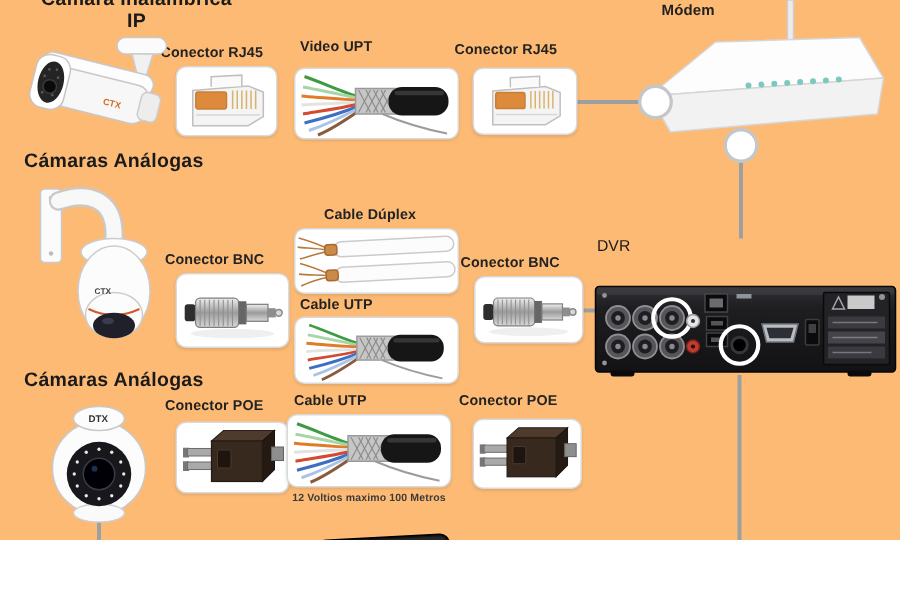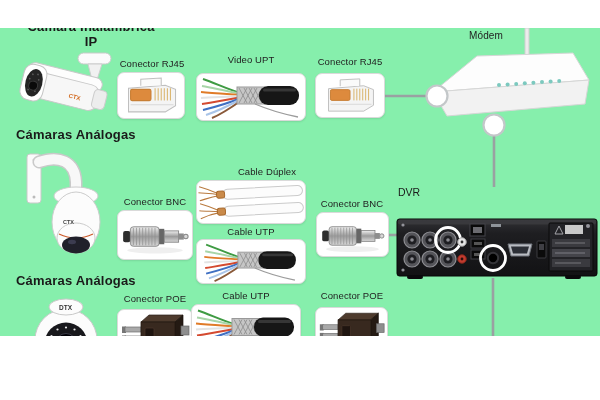--- a/index.html
+++ b/index.html
@@ -1,31 +1,30 @@
 <!DOCTYPE html>
 <html><head>
 <meta charset="utf-8">
 <style>
   html,body{margin:0;padding:0;background:#fff;}
   .canvas{
-    position:relative;width:600px;height:308px;background:#86efac;
+    position:relative;width:600px;height:360px;background:#fdba74;
     overflow:hidden;font-family:"Liberation Sans","DejaVu Sans",sans-serif;
     color:#1c1c1c;
-    margin-top:28px;
   }
   .layer{position:absolute;left:0;top:0;}
   .abs{position:absolute;}
   .heading{
     position:absolute;font-weight:bold;font-size:13px;line-height:14.5px;
     color:#1a1a1a;letter-spacing:0.2px;
   }
   .heading.center{text-align:center;}
   .lbl{
-    position:absolute;font-weight:normal;font-size:9.5px;line-height:10px;
-    color:#222;text-align:center;letter-spacing:0.1px;
+    position:absolute;font-weight:bold;font-size:9.5px;line-height:10px;
+    color:#222;letter-spacing:0.1px;
   }
   .note{
     position:absolute;font-weight:bold;font-size:7px;color:#3a3a3a;
     text-align:center;letter-spacing:0.1px;
   }
   .dvr-lbl{
     position:absolute;font-weight:normal;text-align:left;color:#1a1a1a;
   }
   .dvr-lbl .l1{font-size:10.5px;line-height:11px;}
   .dvr-lbl .l2{font-size:9.5px;line-height:11px;}

